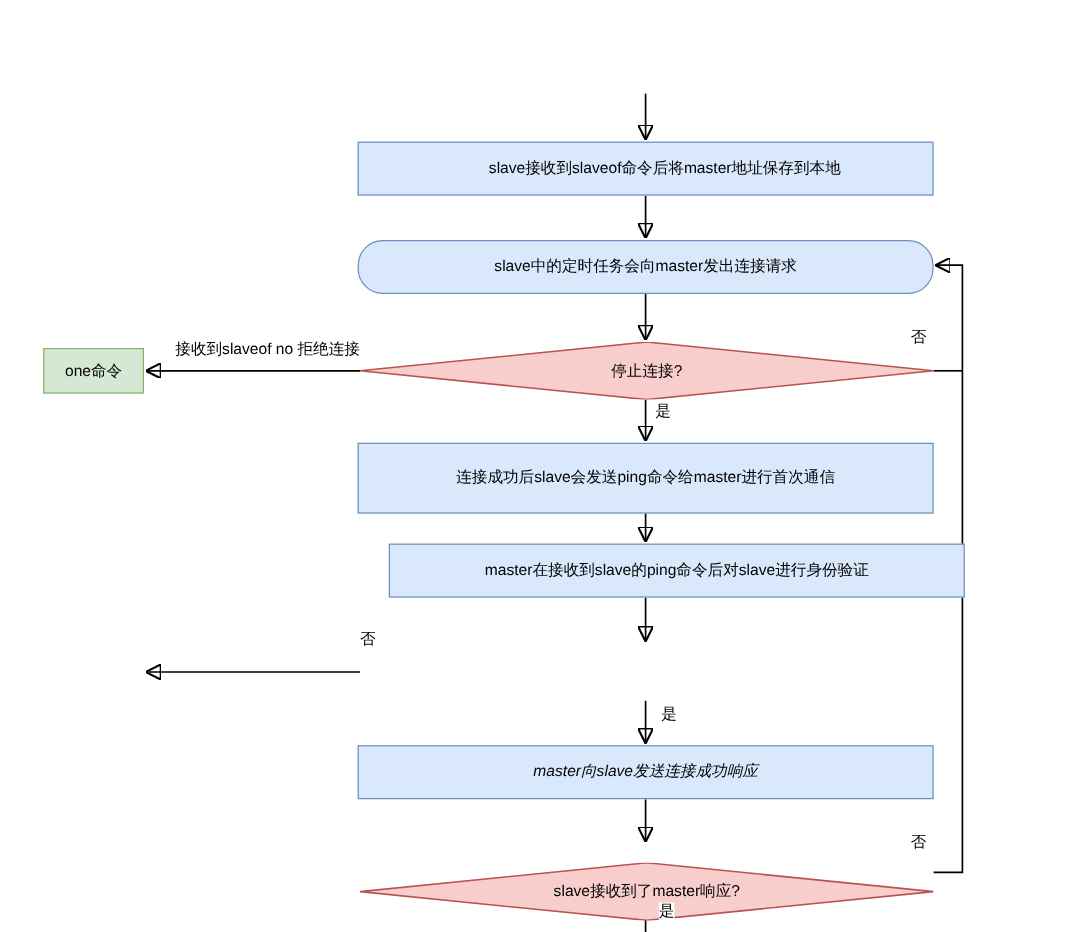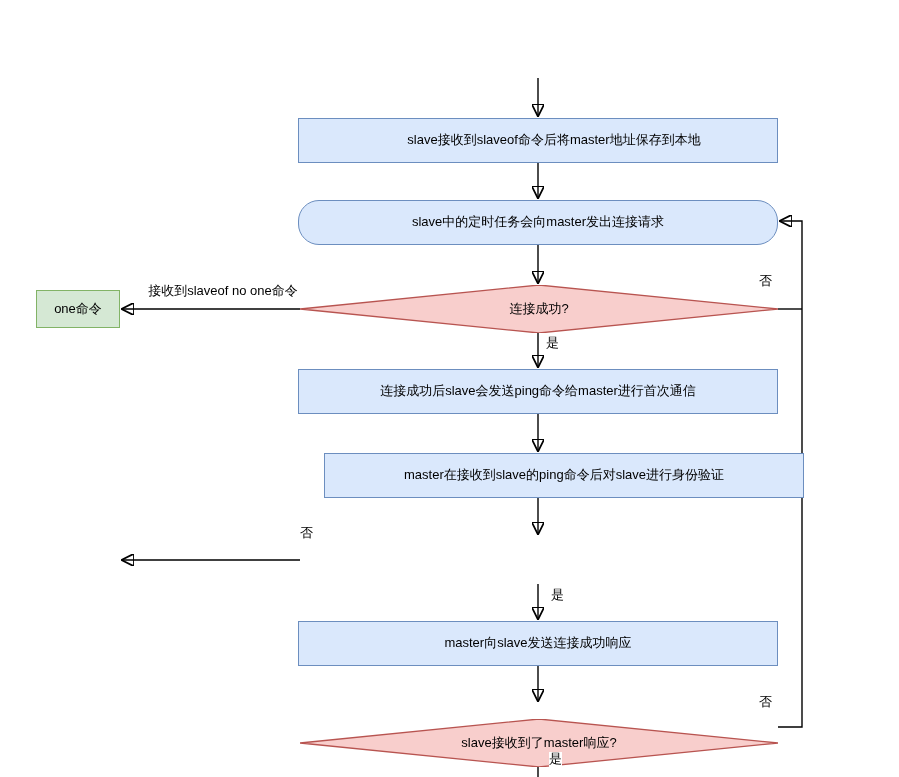--- a/index.html
+++ b/index.html
@@ -97,53 +97,53 @@
 
 
   <div class="node process" style="left:298px; top:118px; width:480px; height:45px;padding-left:32px;">
     <span class="node-label">slave接收到slaveof命令后将master地址保存到本地</span>
   </div>
 
   <div class="node process" style="left:298px; top:200px; width:480px; height:45px;border-radius:21px;">
     <span class="node-label">slave中的定时任务会向master发出连接请求</span>
   </div>
 
-  <div class="node process" style="left:298px; top:369px; width:480px; height:45px;">
+  <div class="node process" style="left:298px; top:369px; width:480px; height:59px;">
     <span class="node-label">连接成功后slave会发送ping命令给master进行首次通信</span>
   </div>
 
   <div class="node process" style="left:298px; top:453px; width:480px; height:45px;margin-left:26px;">
     <span class="node-label">master在接收到slave的ping命令后对slave进行身份验证</span>
   </div>
 
-  <div class="node process" style="left:298px; top:621px; width:480px; height:45px;">
+  <div class="node process" style="left:298px; top:621px; width:480px; height:45px;font-style:italic;">
     <span class="node-label">master向slave发送连接成功响应</span>
   </div>
 
   <div class="node decision" style="left:300px; top:285px; width:478px; height:48px;">
     <svg class="diamond-shape" viewBox="0 0 100 100" preserveAspectRatio="none">
       <polygon points="50,0 100,50 50,100 0,50"></polygon>
     </svg>
-    <span class="node-label">连接成功?</span>
+    <span class="node-label">停止连接?</span>
   </div>
 
 
   <div class="node decision" style="left:300px; top:719px; width:478px; height:48px;text-align:right;">
     <svg class="diamond-shape" viewBox="0 0 100 100" preserveAspectRatio="none">
       <polygon points="50,0 100,50 50,100 0,50"></polygon>
     </svg>
     <span class="node-label">slave接收到了master响应?</span>
   </div>
 
   <div class="node terminal" style="left:36px; top:290px; width:84px; height:38px;">
     <span class="node-label">one命令</span>
   </div>
 
 
-  <span class="edge-label centered" style="left:133px; top:284px; width:180px;">接收到slaveof no one命令</span>
+  <span class="edge-label centered" style="left:133px; top:284px; width:180px;">接收到slaveof no 拒绝连接</span>
 
   <span class="edge-label" style="left:759px; top:274px;">否</span>
 
   <span class="edge-label" style="left:546px; top:336px;">是</span>
 
   <span class="edge-label" style="left:300px; top:526px;">否</span>
 
   <span class="edge-label" style="left:551px; top:588px;">是</span>
 
   <span class="edge-label" style="left:759px; top:695px;">否</span>

